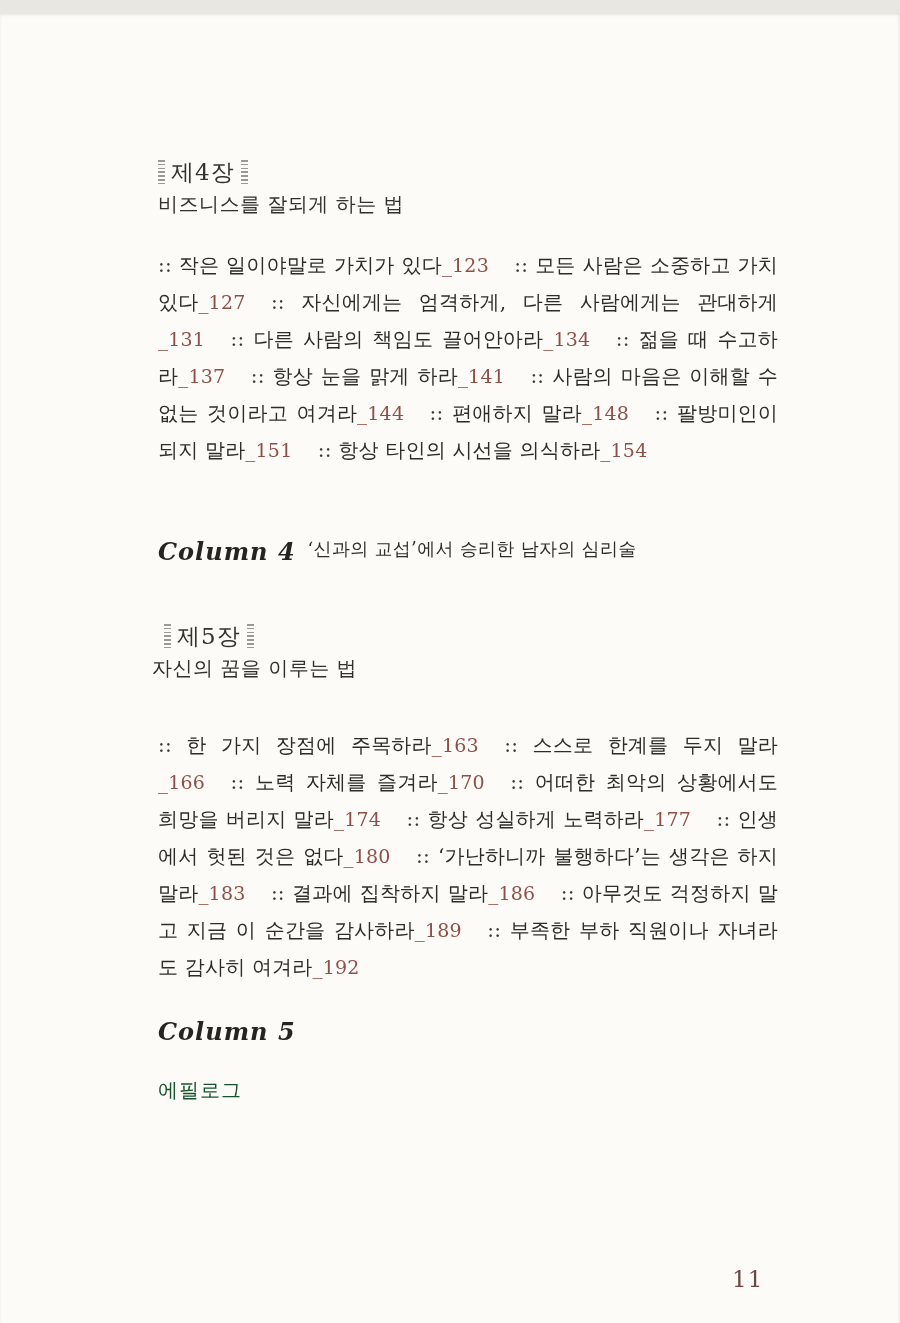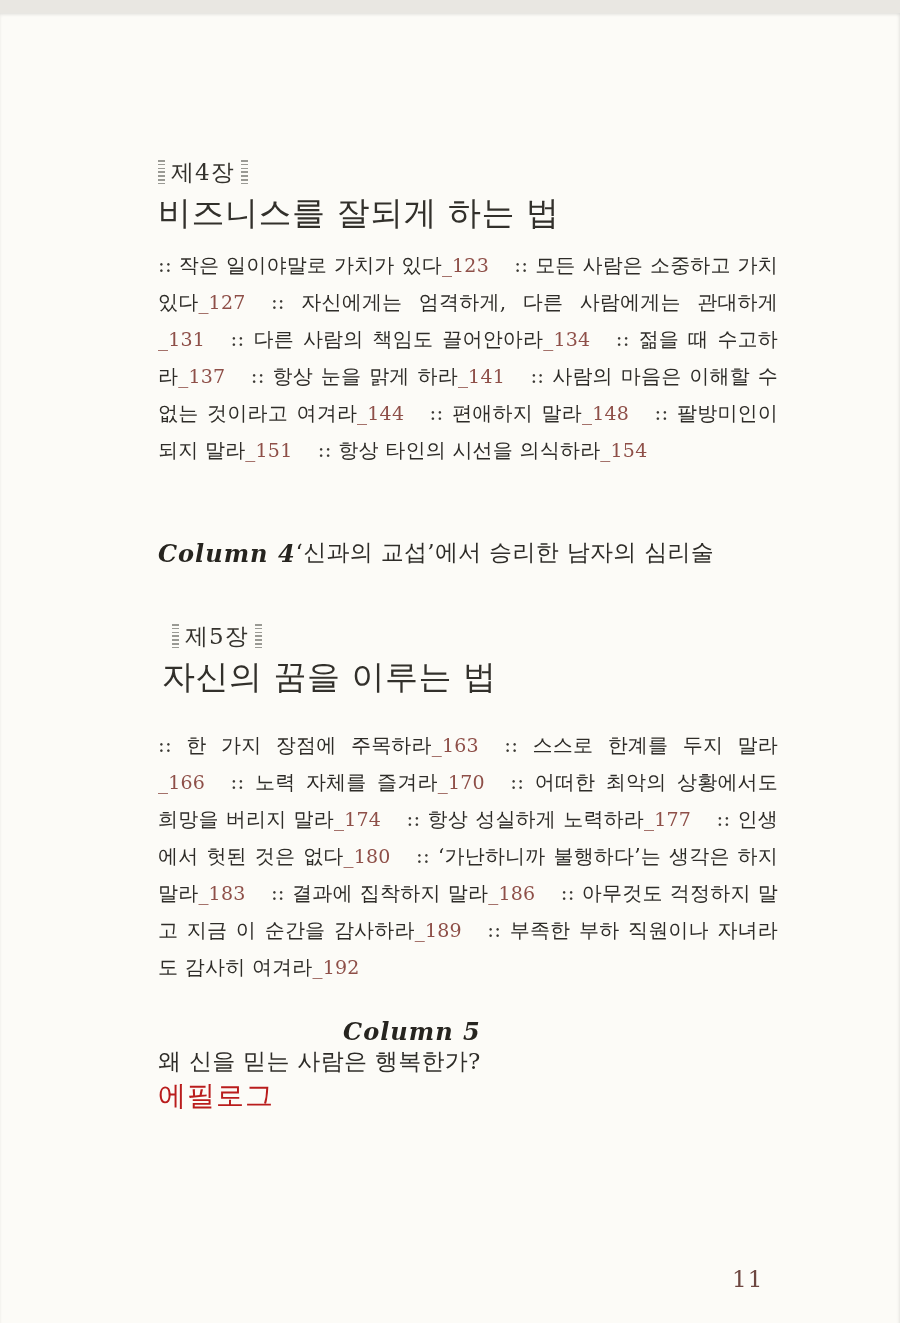--- a/index.html
+++ b/index.html
@@ -26,51 +26,51 @@
   }
   .hatch {
     display: inline-block; width: 7px; height: 26px;
     background: repeating-linear-gradient(
       to bottom,
       #9a9a94 0px, #9a9a94 1.6px,
       transparent 1.6px, transparent 3.8px
     );
   }
   .chapter-title {
-    font-size: 33px; color: #32302b; letter-spacing: 0.5px;
+    font-size: 20px; color: #32302b; letter-spacing: 0.5px;
   }
 
   .toc-para {
     width: 620px;
     font-size: 20px;
     line-height: 37px;
     text-align: justify;
     color: #2e2c28;
     letter-spacing: 0.2px;
   }
   .toc-para .marker { color: #3a3833; }
   .toc-para .conn, .toc-para .pagenum { color: #8e4f48; }
   .toc-para .pagenum { font-size: 19px; }
 
   .column-row {
-    display: flex; align-items: flex-end; gap: 0;
+    display: flex; align-items: flex-start; gap: 12px;
     white-space: nowrap;
   }
   .column-label {
     font-family: "DejaVu Serif", serif;
     font-style: italic; font-weight: bold;
     font-size: 24px; letter-spacing: 1px; color: #26241f;
   }
   .column-title {
-    font-size: 23px; color: #2e2c28; letter-spacing: 0.3px;
+    font-size: 18px; color: #2e2c28; letter-spacing: 0.3px;
   }
 
   .epilogue {
     font-family: "DejaVu Sans", "Liberation Sans", sans-serif;
-    font-size: 28px; color: #b91c1c; letter-spacing: 1px;
+    font-size: 20px; color: #14532d; letter-spacing: 1px;
   }
   .folio {
     font-size: 23px; color: #6d4640; letter-spacing: 1px;
   }
 </style>
 </head>
 <body>
 
 <div class="page">
 
@@ -82,32 +82,31 @@
 
   <div class="abs chapter-title" style="left:158px; top:178px;">비즈니스를 잘되게 하는 법</div>
 
   <div class="abs toc-para" style="left:158px; top:234px;"><span><span class="marker">::&nbsp;</span>작은 일이야말로 가치가 있다<span class="conn">_</span><span class="pagenum">123</span></span>  <span><span class="marker">::&nbsp;</span>모든 사람은 소중하고 가치 있다<span class="conn">_</span><span class="pagenum">127</span></span>  <span><span class="marker">::&nbsp;</span>자신에게는 엄격하게, 다른 사람에게는 관대하게<span class="conn">_</span><span class="pagenum">131</span></span>  <span><span class="marker">::&nbsp;</span>다른 사람의 책임도 끌어안아라<span class="conn">_</span><span class="pagenum">134</span></span>  <span><span class="marker">::&nbsp;</span>젊을 때 수고하라<span class="conn">_</span><span class="pagenum">137</span></span>  <span><span class="marker">::&nbsp;</span>항상 눈을 맑게 하라<span class="conn">_</span><span class="pagenum">141</span></span>  <span><span class="marker">::&nbsp;</span>사람의 마음은 이해할 수 없는 것이라고 여겨라<span class="conn">_</span><span class="pagenum">144</span></span>  <span><span class="marker">::&nbsp;</span>편애하지 말라<span class="conn">_</span><span class="pagenum">148</span></span>  <span><span class="marker">::&nbsp;</span>팔방미인이 되지 말라<span class="conn">_</span><span class="pagenum">151</span></span>  <span><span class="marker">::&nbsp;</span>항상 타인의 시선을 의식하라<span class="conn">_</span><span class="pagenum">154</span></span></div>
 
   <div class="abs column-row" style="left:158px; top:524px;">
     <span class="column-label">Column 4</span>
     <span class="column-title">‘신과의 교섭’에서 승리한 남자의 심리술</span>
   </div>
 
-  <div class="abs chapter-label" style="left:172px; top:608px;text-align:right;">
+  <div class="abs chapter-label" style="left:164px; top:608px;text-align:right;">
     <span class="hatch"></span>
     <span>제5장</span>
     <span class="hatch"></span>
   </div>
 
-  <div class="abs chapter-title" style="left:162px; top:642px;">자신의 꿈을 이루는 법</div>
+  <div class="abs chapter-title" style="left:152px; top:642px;">자신의 꿈을 이루는 법</div>
 
   <div class="abs toc-para" style="left:158px; top:714px;"><span><span class="marker">::&nbsp;</span>한 가지 장점에 주목하라<span class="conn">_</span><span class="pagenum">163</span></span>  <span><span class="marker">::&nbsp;</span>스스로 한계를 두지 말라<span class="conn">_</span><span class="pagenum">166</span></span>  <span><span class="marker">::&nbsp;</span>노력 자체를 즐겨라<span class="conn">_</span><span class="pagenum">170</span></span>  <span><span class="marker">::&nbsp;</span>어떠한 최악의 상황에서도 희망을 버리지 말라<span class="conn">_</span><span class="pagenum">174</span></span>  <span><span class="marker">::&nbsp;</span>항상 성실하게 노력하라<span class="conn">_</span><span class="pagenum">177</span></span>  <span><span class="marker">::&nbsp;</span>인생에서 헛된 것은 없다<span class="conn">_</span><span class="pagenum">180</span></span>  <span><span class="marker">::&nbsp;</span>‘가난하니까 불행하다’는 생각은 하지 말라<span class="conn">_</span><span class="pagenum">183</span></span>  <span><span class="marker">::&nbsp;</span>결과에 집착하지 말라<span class="conn">_</span><span class="pagenum">186</span></span>  <span><span class="marker">::&nbsp;</span>아무것도 걱정하지 말고 지금 이 순간을 감사하라<span class="conn">_</span><span class="pagenum">189</span></span>  <span><span class="marker">::&nbsp;</span>부족한 부하 직원이나 자녀라도 감사히 여겨라<span class="conn">_</span><span class="pagenum">192</span></span></div>
 
   <div class="abs column-row" style="left:158px; top:1004px;flex-direction:column;">
     <span class="column-label">Column 5</span>
-    <span class="column-title">왜 신을 믿는 사람은 행복한가?</span>
   </div>
 
   <div class="abs epilogue" style="left:158px; top:1064px;">에필로그</div>
 
   <div class="abs folio" style="left:732px; top:1253px;">11</div>
 
 </div>
 
 </body></html>

